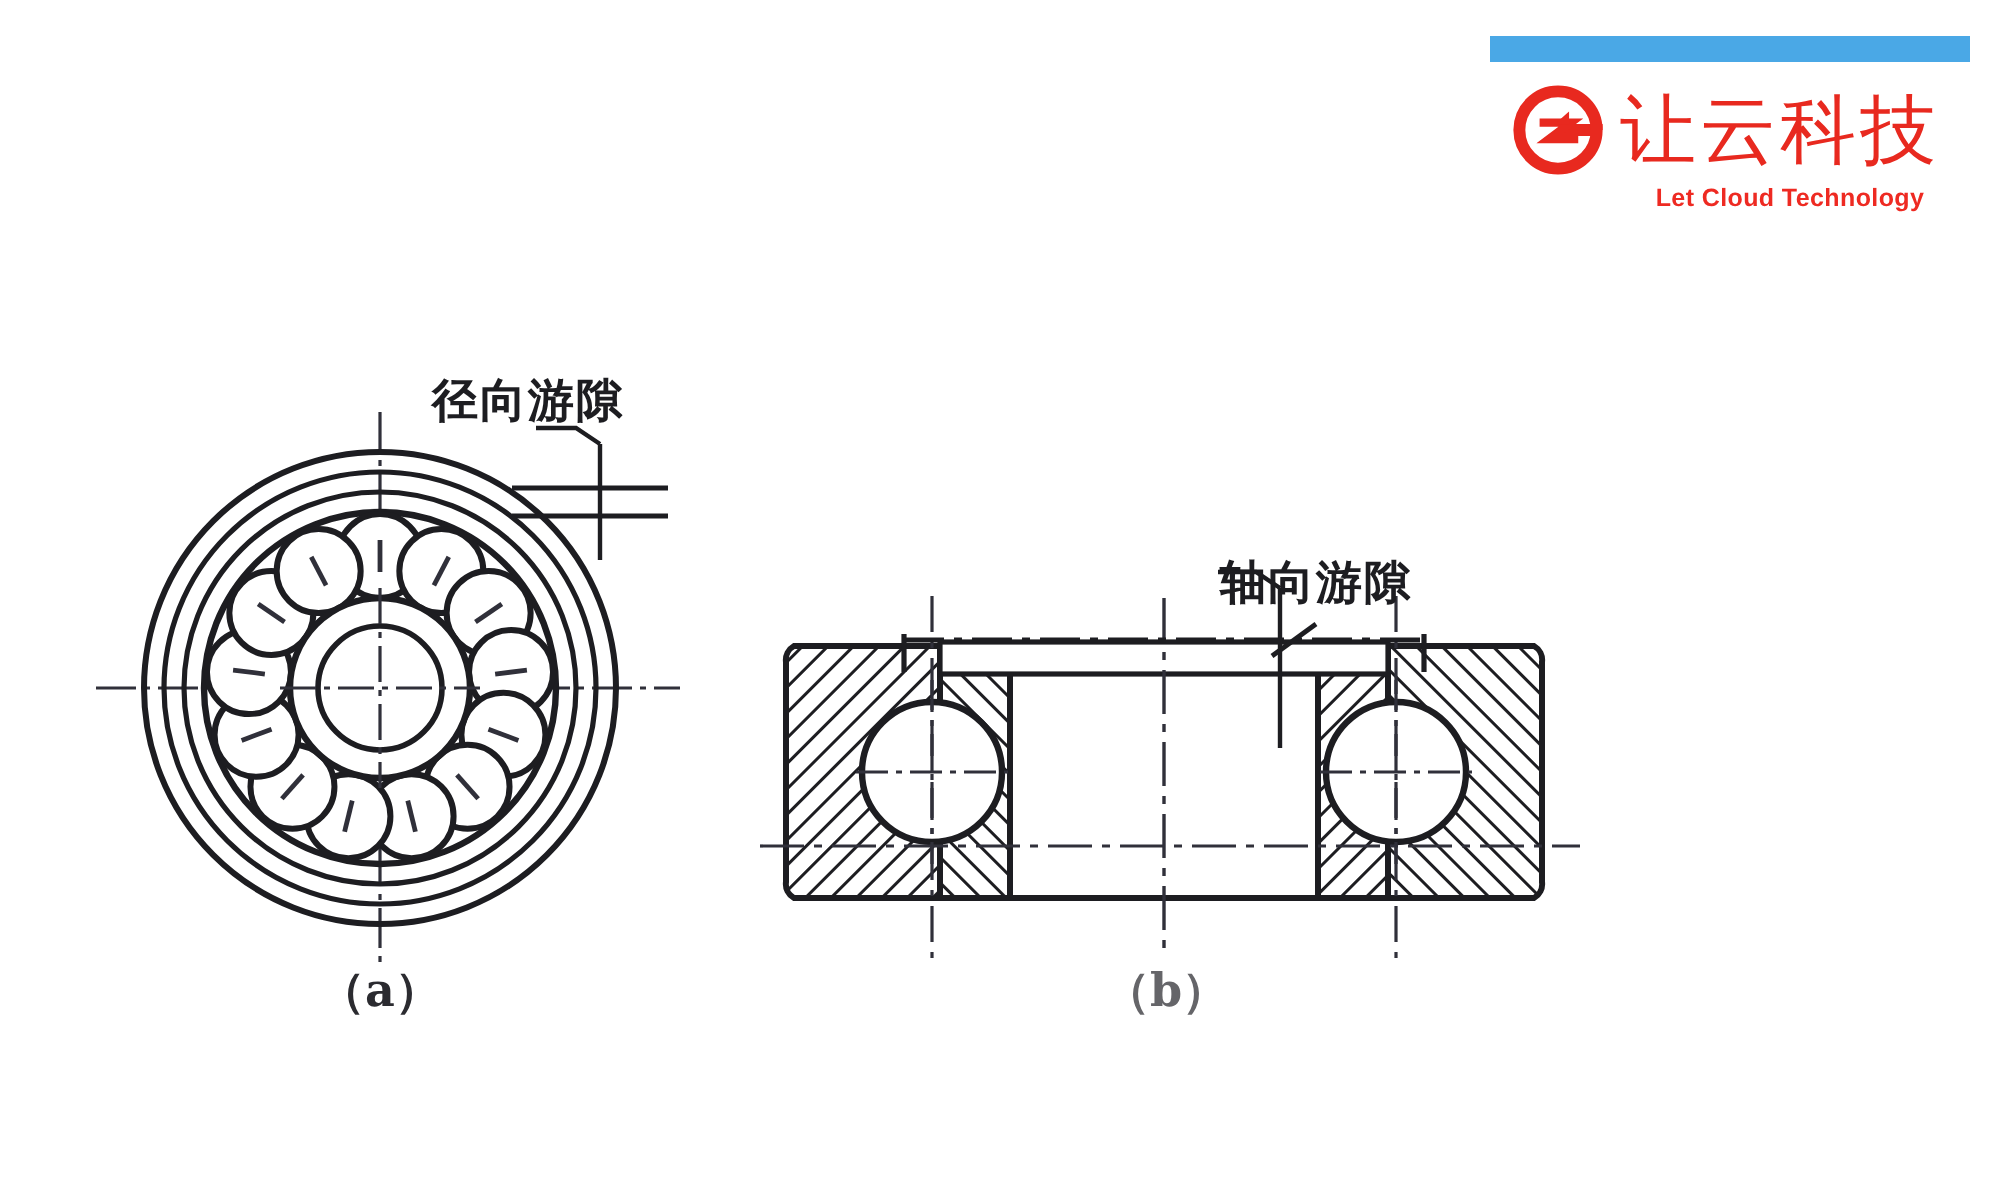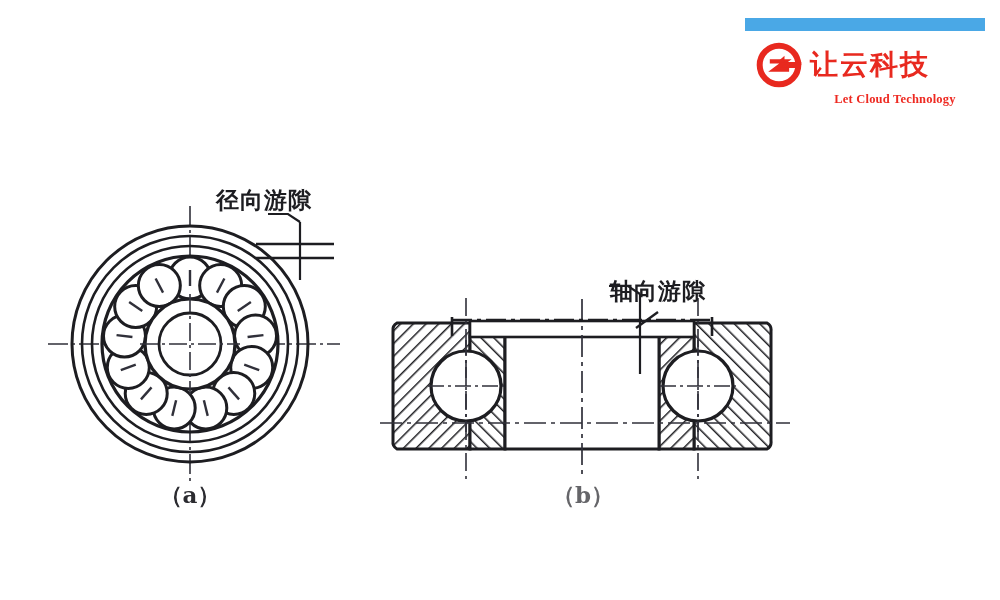--- a/index.html
+++ b/index.html
@@ -35,34 +35,34 @@
     position: absolute;
     left: 14px;
     top: 26px;
     display: flex;
     align-items: center;
     gap: 8px;
   }
   #brand-mark { width: 46px; height: 46px; display:block; }
   #brand-cn {
     font-family: "DejaVu Sans", sans-serif;
-    font-size: 28px;
-    font-weight: 700;
+    font-size: 38px;
+    font-weight: 400;
     color: #e8291f;
     letter-spacing: 2px;
     line-height: 1;
     white-space: nowrap;
   }
   #brand-en {
     position: absolute;
     left: 62px;
     top: 76px;
     width: 182px;
     text-align: center;
-    font-family: Liberation Serif, serif;
+    font-family: Liberation Sans, sans-serif;
     font-size: 12.5px;
     font-weight: 700;
     color: #ee2a22;
     letter-spacing: 0.2px;
     white-space: nowrap;
   }
 
   
   #figure {
     position: absolute;

